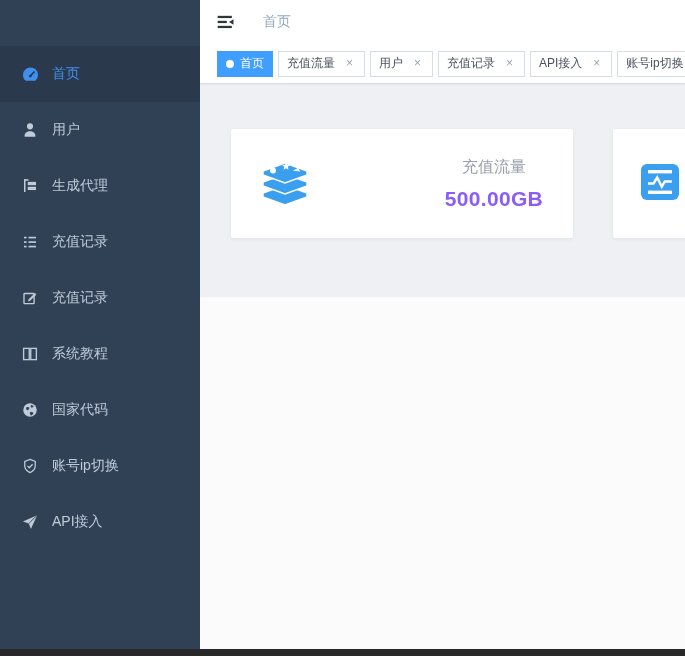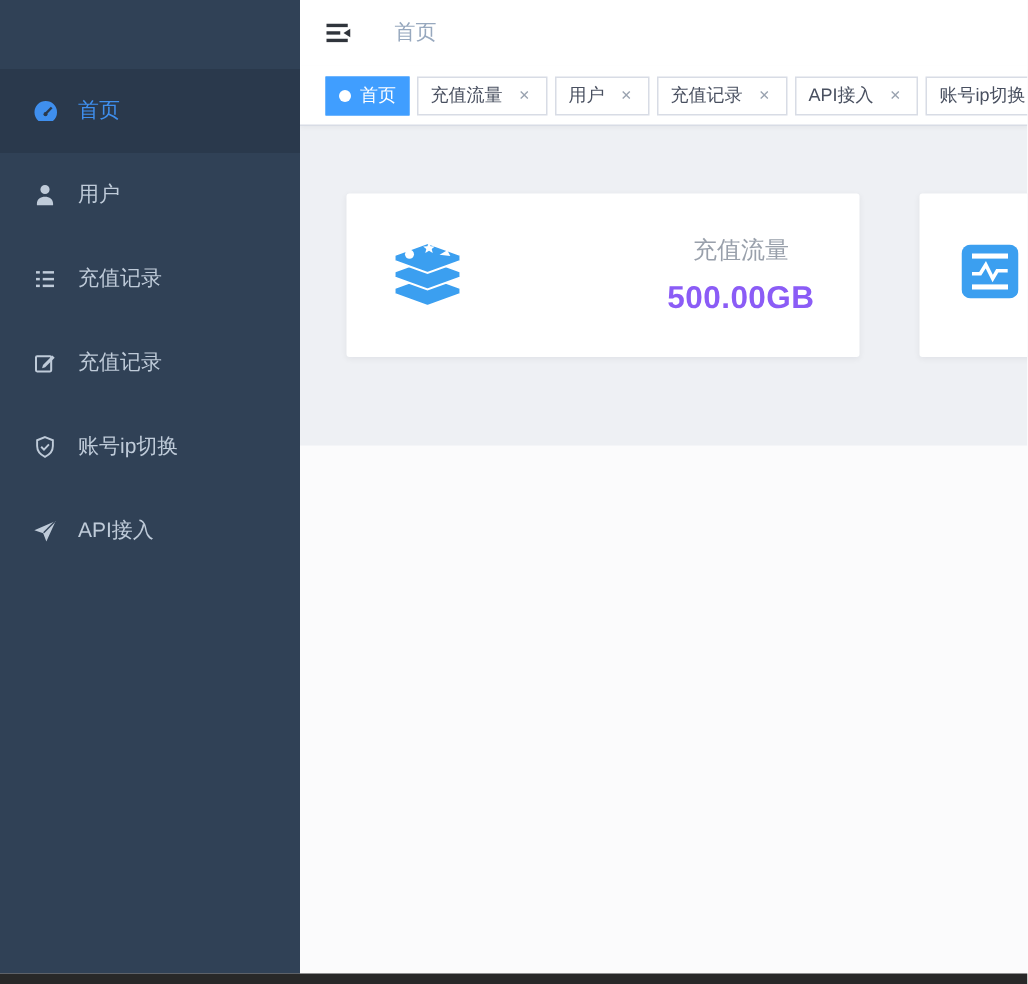--- a/index.html
+++ b/index.html
@@ -57,20 +57,33 @@
 
     <div class="menu-item">
       <span class="mi-icon">
         <svg width="18" height="18" viewBox="0 0 24 24">
           <path fill="#bfcbd9" d="M12 11.2a4.1 4.1 0 1 0 0-8.2 4.1 4.1 0 0 0 0 8.2zm-7.2 8.6c0-4 3.2-6.2 7.2-6.2s7.2 2.2 7.2 6.2v1.2H4.8v-1.2z"></path>
         </svg>
       </span>
       <span>用户</span>
     </div>
 
+    <div class="menu-item">
+      <span class="mi-icon">
+        <svg width="18" height="18" viewBox="0 0 24 24">
+          <g fill="#bfcbd9">
+            <rect x="4" y="3" width="2" height="17"></rect>
+            <rect x="4" y="3" width="6" height="2"></rect>
+            <rect x="9" y="6.5" width="11" height="4.4"></rect>
+            <rect x="9" y="13" width="11" height="4.4"></rect>
+          </g>
+        </svg>
+      </span>
+      <span>生成代理</span>
+    </div>
 
     <div class="menu-item">
       <span class="mi-icon">
         <svg width="18" height="18" viewBox="0 0 24 24">
           <g fill="#bfcbd9">
             <rect x="4" y="5" width="3.4" height="2.2"></rect>
               <rect x="10" y="5" width="10" height="2.2"></rect>
             <rect x="4" y="11" width="3.4" height="2.2"></rect>
               <rect x="10" y="11" width="10" height="2.2"></rect>
             <rect x="4" y="17" width="3.4" height="2.2"></rect>
@@ -84,21 +97,43 @@
     <div class="menu-item">
       <span class="mi-icon">
         <svg width="18" height="18" viewBox="0 0 24 24">
           <rect x="4" y="6" width="13.5" height="13.5" rx="1" fill="none" stroke="#bfcbd9" stroke-width="1.8"></rect>
           <path fill="#bfcbd9" d="M10.2 13.8 18.6 5.4l2 2-8.4 8.4-2.8.8z"></path>
         </svg>
       </span>
       <span>充值记录</span>
     </div>
 
-
+    <div class="menu-item">
+      <span class="mi-icon">
+        <svg width="18" height="18" viewBox="0 0 24 24">
+          <g fill="none" stroke="#bfcbd9" stroke-width="1.8">
+            <rect x="3.5" y="4.5" width="7.5" height="15"></rect>
+            <rect x="13" y="4.5" width="7.5" height="15"></rect>
+          </g>
+        </svg>
+      </span>
+      <span>系统教程</span>
+    </div>
+
+    <div class="menu-item">
+      <span class="mi-icon">
+        <svg width="18" height="18" viewBox="0 0 24 24">
+          <circle cx="12" cy="12" r="9" fill="#bfcbd9"></circle>
+          <path fill="#304156" d="M7 8.5c1.8-1.2 3.4-.6 4.4.6l-1.8 3.2c-1.9.2-3.5-2.1-2.6-3.8z"></path>
+          <path fill="#304156" d="M13.5 5.2c2 .2 3.8 1.6 3.2 2.8l-2.9 1-1.1-2.2z"></path>
+          <path fill="#304156" d="M12.8 14.2l3.6 1.2c.3 2-1.6 3.9-3.4 4l-1.4-3.3z"></path>
+        </svg>
+      </span>
+      <span>国家代码</span>
+    </div>
 
     <div class="menu-item">
       <span class="mi-icon">
         <svg width="18" height="18" viewBox="0 0 24 24">
           <path fill="none" stroke="#bfcbd9" stroke-width="1.7" d="M12 3.2l7 2.8v5.2c0 4.8-2.9 7.7-7 9.6-4.1-1.9-7-4.8-7-9.6V6z"></path>
           <path fill="none" stroke="#bfcbd9" stroke-width="1.7" d="M8.6 11.8l2.5 2.5 4.4-4.6"></path>
         </svg>
       </span>
       <span>账号ip切换</span>
     </div>

